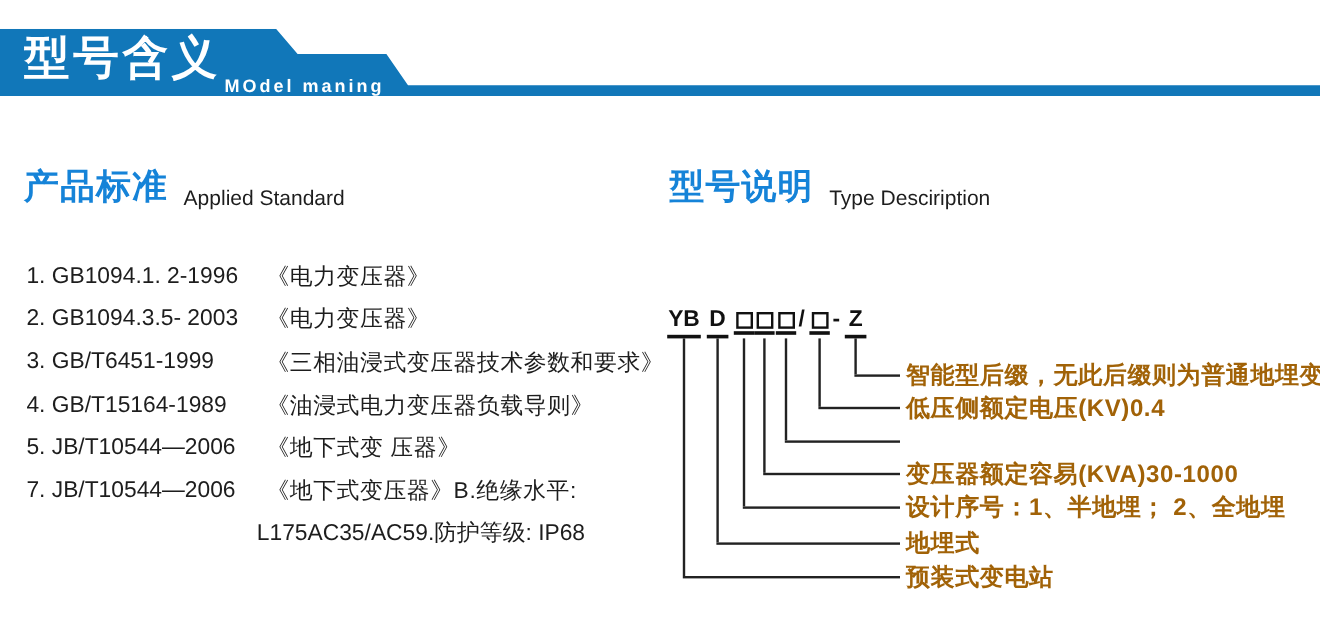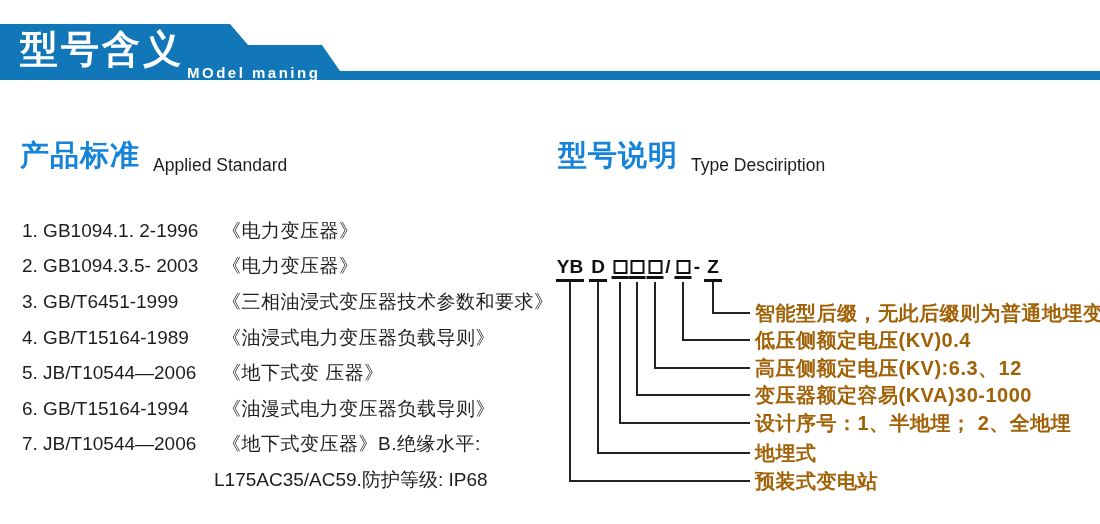--- a/index.html
+++ b/index.html
@@ -77,24 +77,20 @@
   </div>
   <div class="std-row">
     <span class="std-code">4. GB/T15164-1989</span>
     <span class="std-desc">《油浸式电力变压器负载导则》</span>
   </div>
   <div class="std-row">
     <span class="std-code">5. JB/T10544—2006</span>
     <span class="std-desc">《地下式变 压器》</span>
   </div>
   <div class="std-row">
-    <span class="std-code">6. GB/T15164-1994</span>
-    <span class="std-desc">《油漫式电力变压器负载导则》</span>
-  </div>
-  <div class="std-row">
     <span class="std-code">7. JB/T10544—2006</span>
     <span class="std-desc">《地下式变压器》B.绝缘水平:</span>
   </div>
   <div class="std-row">
     <span class="std-cont">L175AC35/AC59.防护等级: IP68</span>
   </div>
 </div>
 
 <div class="diagram">
 
@@ -136,21 +132,20 @@
   <div class="vline" style="left:162px;top:30px;height:30px"></div>
   <div class="hline" style="left:162px;top:60px;width:38px"></div>
   <div class="dlabel" style="top:61px">智能型后缀，无此后缀则为普通地埋变</div>
 
   <div class="vline" style="left:132px;top:30px;height:57px"></div>
   <div class="hline" style="left:132px;top:87px;width:68px"></div>
   <div class="dlabel" style="top:88px">低压侧额定电压(KV)0.4</div>
 
   <div class="vline" style="left:104px;top:30px;height:85px"></div>
   <div class="hline" style="left:104px;top:115px;width:96px"></div>
-  <div class="dlabel" style="top:116px">高压侧额定电压(KV):6.3、12</div>
 
   <div class="vline" style="left:86px;top:30px;height:112px"></div>
   <div class="hline" style="left:86px;top:142px;width:114px"></div>
   <div class="dlabel" style="top:143px">变压器额定容易(KVA)30-1000</div>
 
   <div class="vline" style="left:69px;top:30px;height:140px"></div>
   <div class="hline" style="left:69px;top:170px;width:131px"></div>
   <div class="dlabel" style="top:171px">设计序号：1、半地埋； 2、全地埋</div>
 
   <div class="vline" style="left:47px;top:30px;height:170px"></div>

